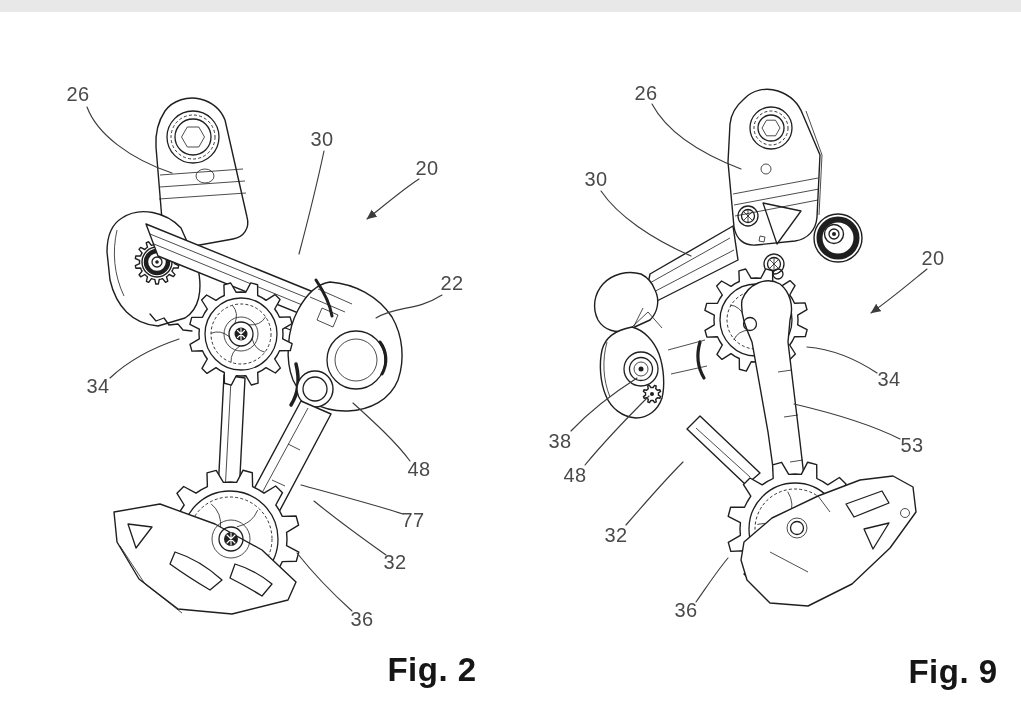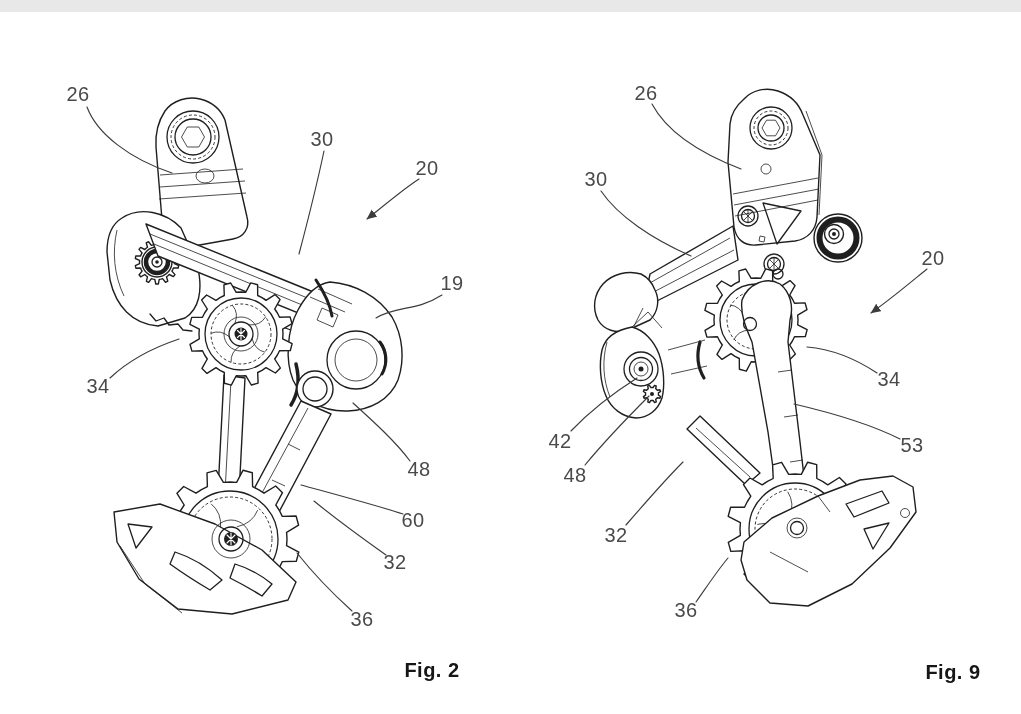--- a/index.html
+++ b/index.html
@@ -18,21 +18,21 @@
   .ld{fill:none;stroke:var(--leader,#3c3c3c);stroke-width:1.15;stroke-linecap:round}
   .dk{fill:none;stroke:var(--ink,#1f1f1f);stroke-linecap:round}
   
   .ref{
     position:absolute;transform:translate(-50%,-50%);
     font-size:20px;color:var(--label,#4a4a4a);letter-spacing:.5px;white-space:nowrap;
     user-select:none;
   }
   .cap{
     position:absolute;transform:translate(-50%,-50%);
-    font-size:20px;font-weight:700;color:#161616;letter-spacing:.5px;white-space:nowrap;
+    font-size:33px;font-weight:700;color:#161616;letter-spacing:.5px;white-space:nowrap;
   }
 </style>
 </head>
 <body>
 
 <div class="sheet">
 
   <svg width="1021" height="714" viewBox="0 0 1021 714">
     <defs>
       <marker id="ah" markerWidth="12" markerHeight="10" refX="9.5" refY="4.5" orient="auto" markerUnits="userSpaceOnUse">
@@ -234,32 +234,32 @@
         <path class="ld" d="M 585,453 C 604,430 627,406 649,384"></path>
         <path class="ld" d="M 626,513 C 645,491 664,469 683,450"></path>
         <path class="ld" d="M 696,590 C 706,576 717,559 728,546"></path>
       </g>
     </g>
   </svg>
 
   <div class="ref" style="left:78px;top:82px">26</div>
   <div class="ref" style="left:322px;top:127px">30</div>
   <div class="ref" style="left:427px;top:156px">20</div>
-  <div class="ref" style="left:452px;top:271px">19</div>
+  <div class="ref" style="left:452px;top:271px">22</div>
   <div class="ref" style="left:98px;top:374px">34</div>
   <div class="ref" style="left:419px;top:457px">48</div>
-  <div class="ref" style="left:413px;top:508px">60</div>
+  <div class="ref" style="left:413px;top:508px">77</div>
   <div class="ref" style="left:395px;top:550px">32</div>
   <div class="ref" style="left:362px;top:607px">36</div>
   <div class="cap" style="left:432px;top:658px">Fig. 2</div>
 
   <div class="ref" style="left:646px;top:81px">26</div>
   <div class="ref" style="left:596px;top:167px">30</div>
   <div class="ref" style="left:933px;top:246px">20</div>
   <div class="ref" style="left:889px;top:367px">34</div>
   <div class="ref" style="left:912px;top:433px">53</div>
-  <div class="ref" style="left:560px;top:429px">42</div>
+  <div class="ref" style="left:560px;top:429px">38</div>
   <div class="ref" style="left:575px;top:463px">48</div>
   <div class="ref" style="left:616px;top:523px">32</div>
   <div class="ref" style="left:686px;top:598px">36</div>
   <div class="cap" style="left:953px;top:660px">Fig. 9</div>
 
 </div>
 
 </body></html>

